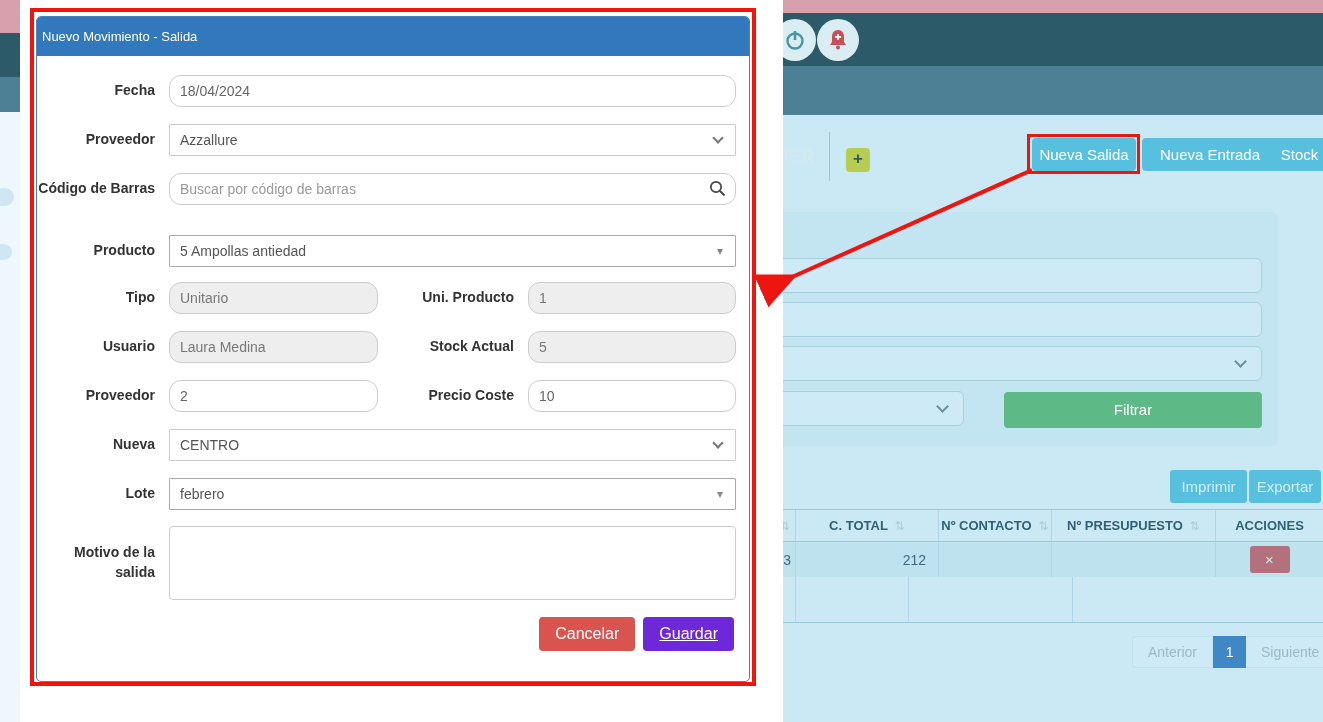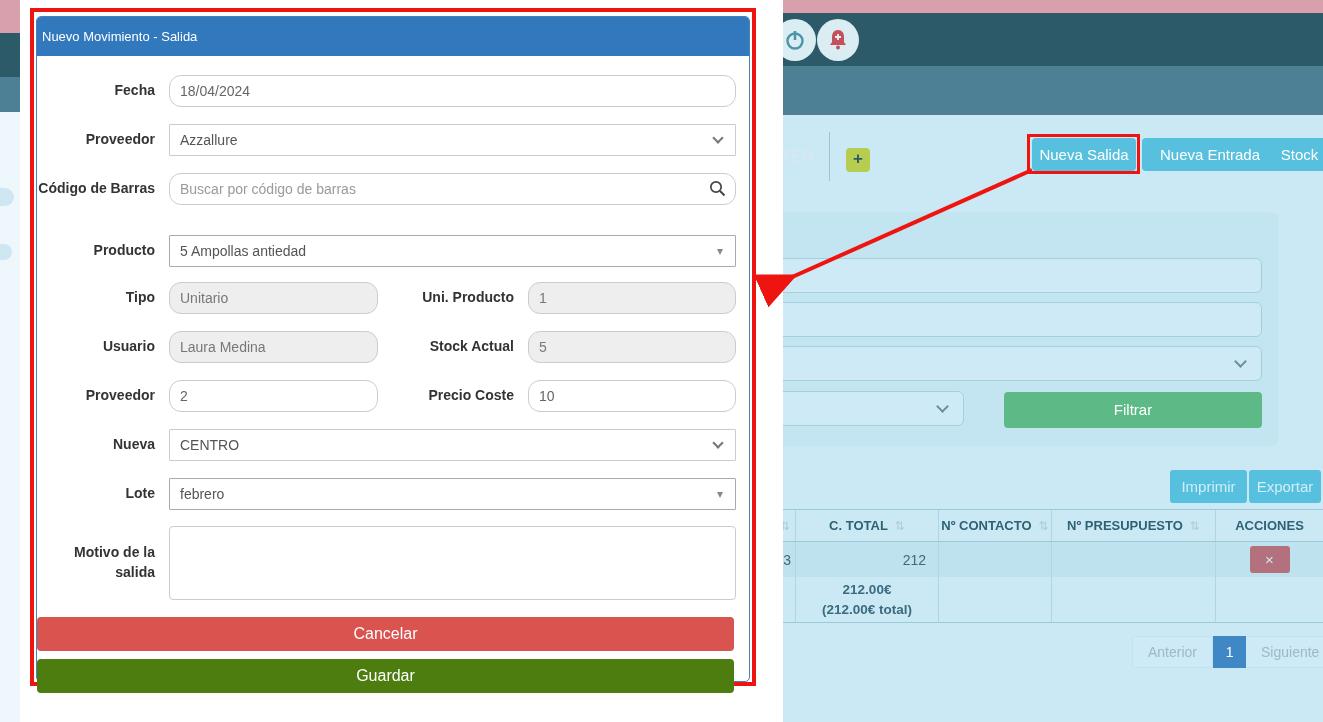--- a/index.html
+++ b/index.html
@@ -67,24 +67,24 @@
   .inp { height:32px; border:1px solid #ccc; border-radius:12px; padding:0 10px; font-size:14px; color:#666; width:100%; background:#fff; font-family:"Liberation Sans",sans-serif; }
   .inp::placeholder { color:#9a9a9a; }
   .inp.dis { background:#eee; color:#787878; }
   .fsel { position:relative; height:32px; border:1px solid #ccc; border-radius:1px; padding:0 28px 0 10px; font-size:14px; color:#555; display:flex; align-items:center; background:#fff; }
   .fsel .chev { border-color:#777; right:13px; top:9px; width:8px; height:8px; }
   .fsel2 { border:1px solid #aaa; }
   .caret { position:absolute; right:12px; top:8px; color:#888; font-size:12px; }
   .search-wrap { position:relative; }
   .search-icon-box { position:absolute; right:10px; top:7px; }
   .tarea { height:74px; border:1px solid #ccc; border-radius:4px; width:100%; resize:none; font-family:"Liberation Sans",sans-serif; font-size:14px; padding:6px 10px; color:#555; }
-  .btnrow { display:flex; justify-content:flex-end; gap:8px; padding-right:15px; margin-top:17px;flex-direction:column; }
+  .btnrow { display:flex; justify-content:flex-end; gap:8px; padding-right:15px; margin-top:17px; }
   .mbtn { height:34px; border:none; border-radius:4px; color:#fff; font-size:16px; padding:0 16px; font-family:"Liberation Sans",sans-serif; }
   .mbtn.cancel { background:#d9534f; }
-  .mbtn.save { background:#4d7c0f; }
+  .mbtn.save { background:#6d28d9;text-decoration:underline; }
 
   .arrow-svg { position:absolute; left:0; top:0; width:1323px; height:722px; z-index:5; pointer-events:none; }
 </style>
 </head>
 <body>
 
 <div class="stage">
 
   <div class="pink-strip"></div>
 
@@ -152,24 +152,20 @@
     <div class="tcell first c0 num" style="padding-right:4px;">3</div>
     <div class="tcell c1 num">212</div>
     <div class="tcell c2"></div>
     <div class="tcell c3"></div>
     <div class="tcell c4">
       <div class="xbtn"><span>×</span></div>
     </div>
   </div>
   <div class="tbl-foot">
     <div class="tcell first c0"></div>
-    <div class="tcell c1 footc">
-      <span>212.00€</span>
-      <span>(212.00€ total)</span>
-    </div>
     <div class="tcell c2"></div>
     <div class="tcell c3"></div>
     <div class="tcell c4"></div>
   </div>
 
   <div class="pager">
     <div class="pg first">Anterior</div>
     <div class="pg active">1</div>
     <div class="pg last">Siguiente</div>
   </div>

